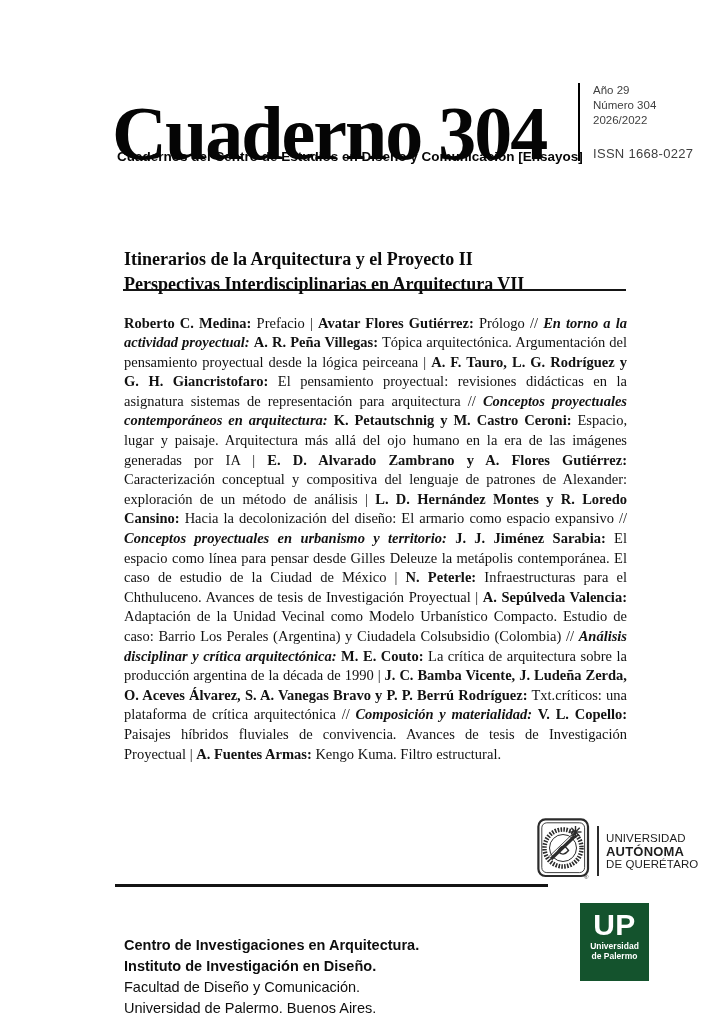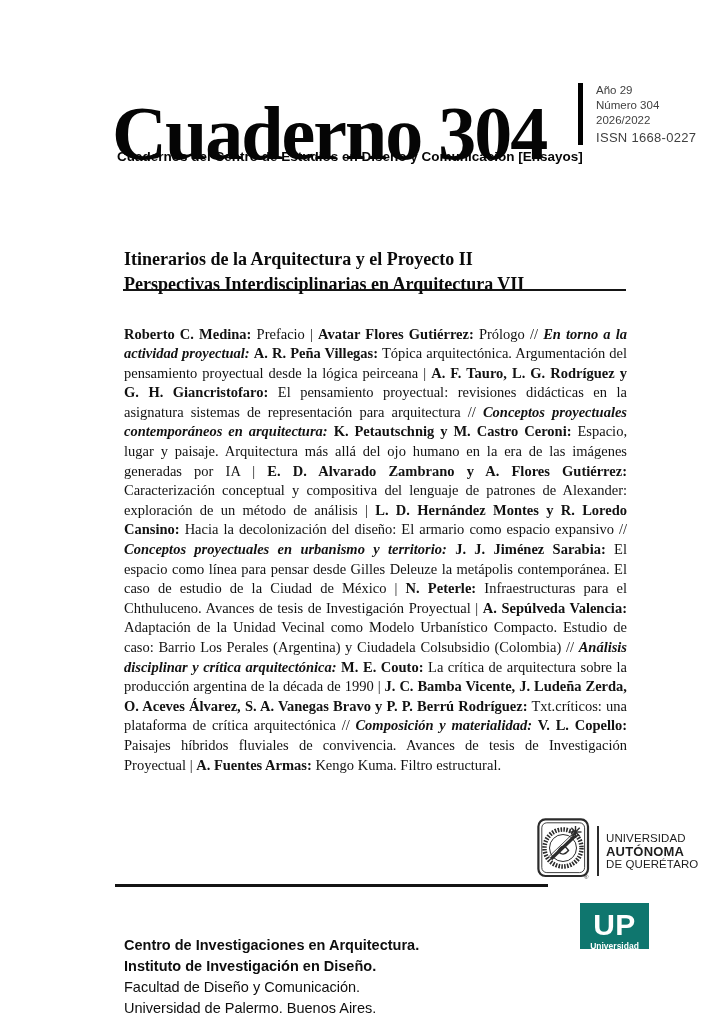--- a/index.html
+++ b/index.html
@@ -9,43 +9,43 @@
   }
   
   .journal-title{
     position:absolute;left:112px;top:44px;
     font-family:"Liberation Serif",serif;font-weight:700;
     font-size:76px;line-height:1;letter-spacing:-2px;color:#050505;
     white-space:nowrap;
   }
   .issue-info{
     position:absolute;left:578px;top:83px;
-    border-left:5px solid #000000;padding-left:13px;
+    border-left:2px solid #000000;padding-left:13px;
     font-family:"Liberation Sans",sans-serif;font-size:11.5px;line-height:15px;
     color:#3f3f3f;white-space:nowrap;
   }
-  .issue-info .issn{font-size:13px;margin-top:2px;letter-spacing:0.3px;}
+  .issue-info .issn{font-size:13px;margin-top:18px;letter-spacing:0.3px;}
   .tagline{
     position:absolute;left:117px;top:149px;
     font-family:"Liberation Sans",sans-serif;font-weight:700;
     font-size:13.5px;line-height:1.2;color:#060606;white-space:nowrap;
   }
   
   .edition-title{
     position:absolute;left:124px;top:232px;
     font-family:"Liberation Serif",serif;font-weight:700;
     font-size:18px;line-height:25px;color:#0a0a0a;
   }
   .title-rule{
     position:absolute;left:123px;top:289px;width:503px;height:0;
     border-top:2px solid #151515;
   }
   
   .contents{
-    position:absolute;left:124px;top:310px;width:503px;
+    position:absolute;left:124px;top:299px;width:503px;
     font-family:"Liberation Serif",serif;font-size:14.5px;line-height:19.6px;
     text-align:justify;color:#121212;
   }
   .seg.bold{font-weight:700;}
   .seg.bolditalic{font-weight:700;font-style:italic;}
   
   .uaq-logo{
     position:absolute;left:537px;top:819px;height:64px;
     display:flex;align-items:center;
   }
@@ -60,22 +60,22 @@
     position:absolute;left:115px;top:884px;width:433px;height:0;
     border-top:3px solid #141414;
   }
   .institution{
     position:absolute;left:124px;top:935px;
     font-family:"Liberation Sans",sans-serif;font-size:14.5px;line-height:21px;
     color:#0e0e0e;white-space:nowrap;
   }
   .institution .b{font-weight:700;}
   .up-logo{
-    position:absolute;left:580px;top:903px;width:69px;height:46px;
-    background:#0f766e;color:#fff;text-align:center;
+    position:absolute;left:580px;top:903px;width:69px;height:78px;
+    background:#14532d;color:#fff;text-align:center;
     font-family:"Liberation Sans",sans-serif;
   }
   .up-abbr{font-weight:800;font-size:30px;line-height:30px;margin-top:7px;letter-spacing:0.5px;}
   .up-name{font-weight:700;font-size:8.5px;line-height:9.5px;margin-top:2px;}
 </style>
 </head>
 <body>
 
 <div class="page">
 

